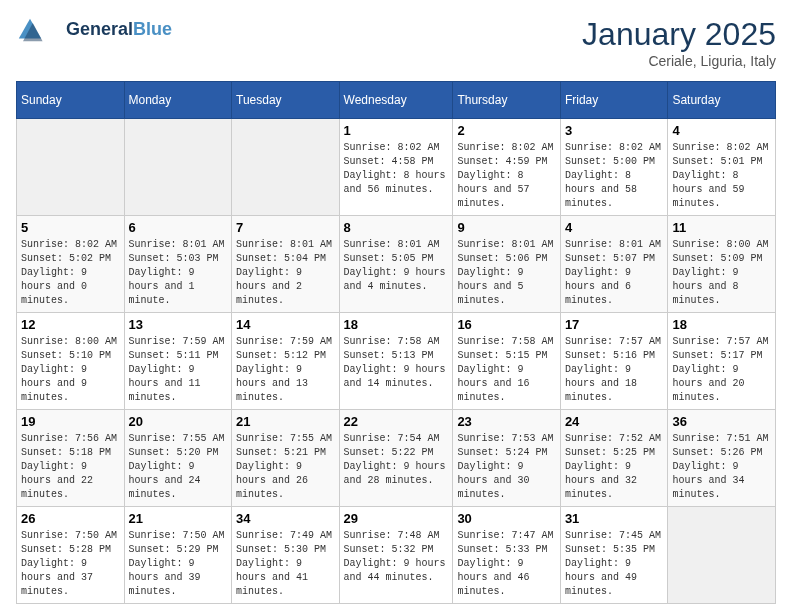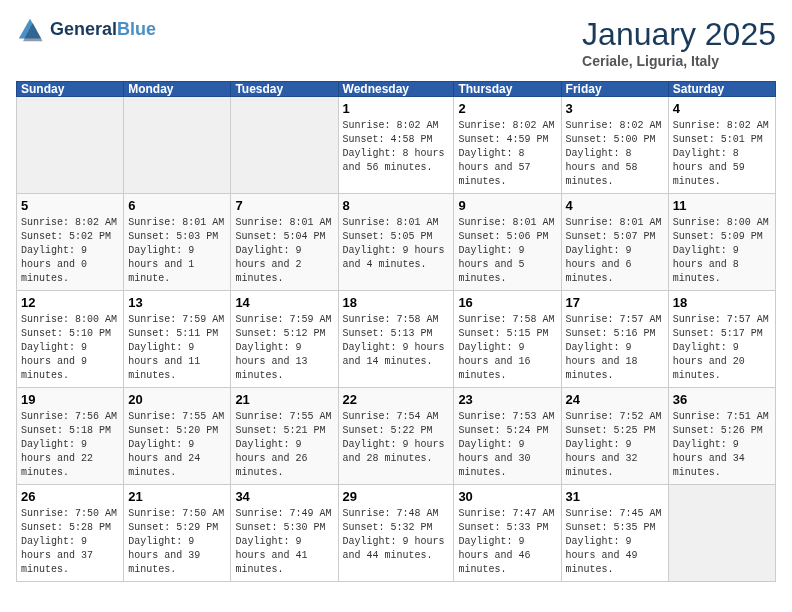--- a/index.html
+++ b/index.html
@@ -12,59 +12,59 @@
     }
     .header {
       display: flex;
       justify-content: space-between;
       align-items: flex-start;
       margin-bottom: 12px;
     }
     .logo {
       display: flex;
       align-items: center;
-      gap: 6px;
+      gap: 22px;
     }
     .logo-text {
       font-size: 18px;
       font-weight: bold;
       color: #1a3a5c;
       line-height: 1.1;
     }
     .logo-text span {
       color: #4a90c4;
     }
     .logo-icon {
       width: 28px;
       height: 28px;
     }
     .title-block {
+      text-align: right;
     }
     .month-title {
       font-size: 32px;
       color: #1a3a5c;
       font-weight: normal;
     }
     .subtitle {
       font-size: 14px;
       color: #555;
-      font-weight: bold;
     }
     table {
       width: 100%;
       border-collapse: collapse;
       font-size: 11px;
     }
     thead th {
       background-color: #2a5ca8;
       color: white;
-      padding: 0 4px;
+      padding: 11px 4px;
       text-align: left;
       font-size: 12px;
-      font-weight: bold;
+      font-weight: normal;
       border: 1px solid #1e4a8a;
     }
     tbody td {
       border: 1px solid #ccc;
       vertical-align: top;
       padding: 4px;
       min-height: 80px;
       background: #fff;
     }
     .day-num {

